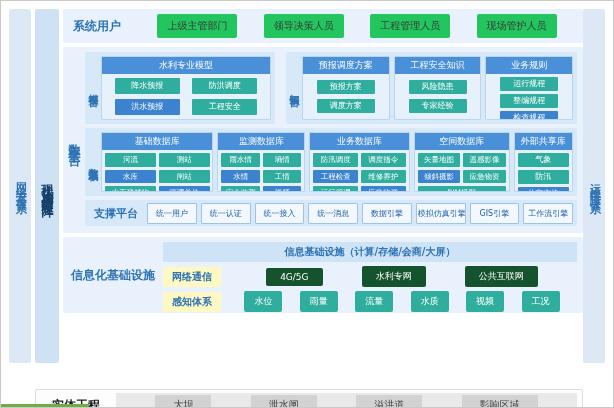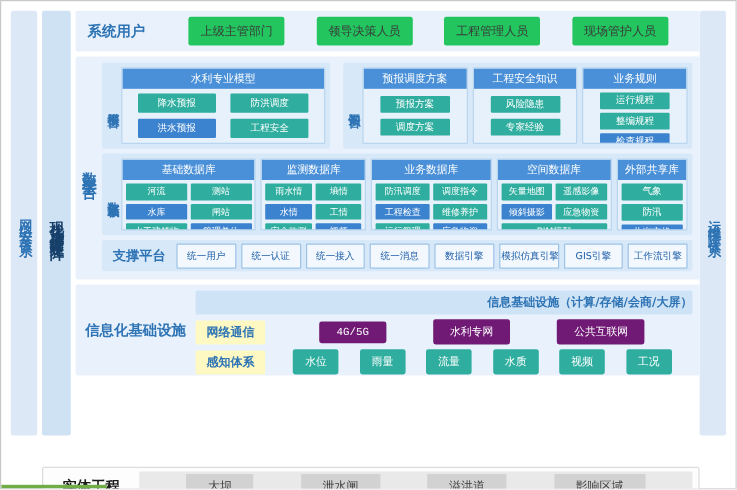--- a/index.html
+++ b/index.html
@@ -71,24 +71,24 @@
 
   .support { height:26px; background:#d7e8f8; border-radius:2px; display:flex; align-items:center; }
   .support-label { font-size:11px; font-weight:bold; color:#2e74b5; padding:0 9px; white-space:nowrap; }
   .support-items { flex:1; display:flex; gap:4px; padding-right:4px; }
   .sup-item { flex:1; background:#f2f8fe; border:1px solid #9dc3e6; color:#1f5fa8; font-size:8px; text-align:center; padding:4px 1px; white-space:nowrap; overflow:hidden; border-radius:1px; }
 
   
   .row-infra { height:76px; align-items:stretch; }
   .infra-label { width:100px; display:flex; align-items:center; justify-content:center; font-weight:bold; color:#2e74b5; font-size:12px; white-space:nowrap; }
   .infra-content { flex:1; display:flex; flex-direction:column; gap:4px; padding:5px 6px 5px 0; }
-  .infra-banner { background:#cfe3f6; color:#2e74b5; font-weight:bold; font-size:10px; text-align:right; padding:3px 0; border-radius:1px; }
+  .infra-banner { background:#cfe3f6; color:#2e74b5; font-weight:bold; font-size:10px; text-align:center; padding:3px 0; border-radius:1px; }
   .infra-row { flex:1; display:flex; align-items:center; gap:6px; }
   .infra-sublabel { background:#fef9c3; color:#2e74b5; font-weight:bold; font-size:10px; padding:3px 9px; border-radius:1px; white-space:nowrap; }
-  .net-item { background:#701a75; color:#fff; font-size:9px; padding:4px 14px; border-radius:2px; white-space:nowrap;font-family:Liberation Mono, monospace; }
+  .net-item { background:#14532d; color:#fff; font-size:9px; padding:4px 14px; border-radius:2px; white-space:nowrap; }
   .sense-item { background:#2fae9f; color:#fff; font-size:9px; padding:4px 10px; border-radius:2px; white-space:nowrap; }
 
   
   .physical { position:absolute; left:34px; top:388px; width:548px; height:32px; background:#fdfdfd; border:1px solid #dcdcdc; border-radius:2px; display:flex; align-items:center; }
   .phys-label { font-weight:bold; font-size:12px; color:#1a1a1a; padding:0 16px; white-space:nowrap; }
   .phys-bar { flex:1; height:24px; background:#e9e9e9; margin-right:5px; display:flex; align-items:center; justify-content:space-evenly; border-radius:1px; }
   .phys-item { background:#d2d2d2; color:#404040; font-size:10px; padding:3px 18px; white-space:nowrap; }
 
   .green-line { position:absolute; left:0; bottom:0; width:88px; height:3px; background:#70ad47; }
 </style>

